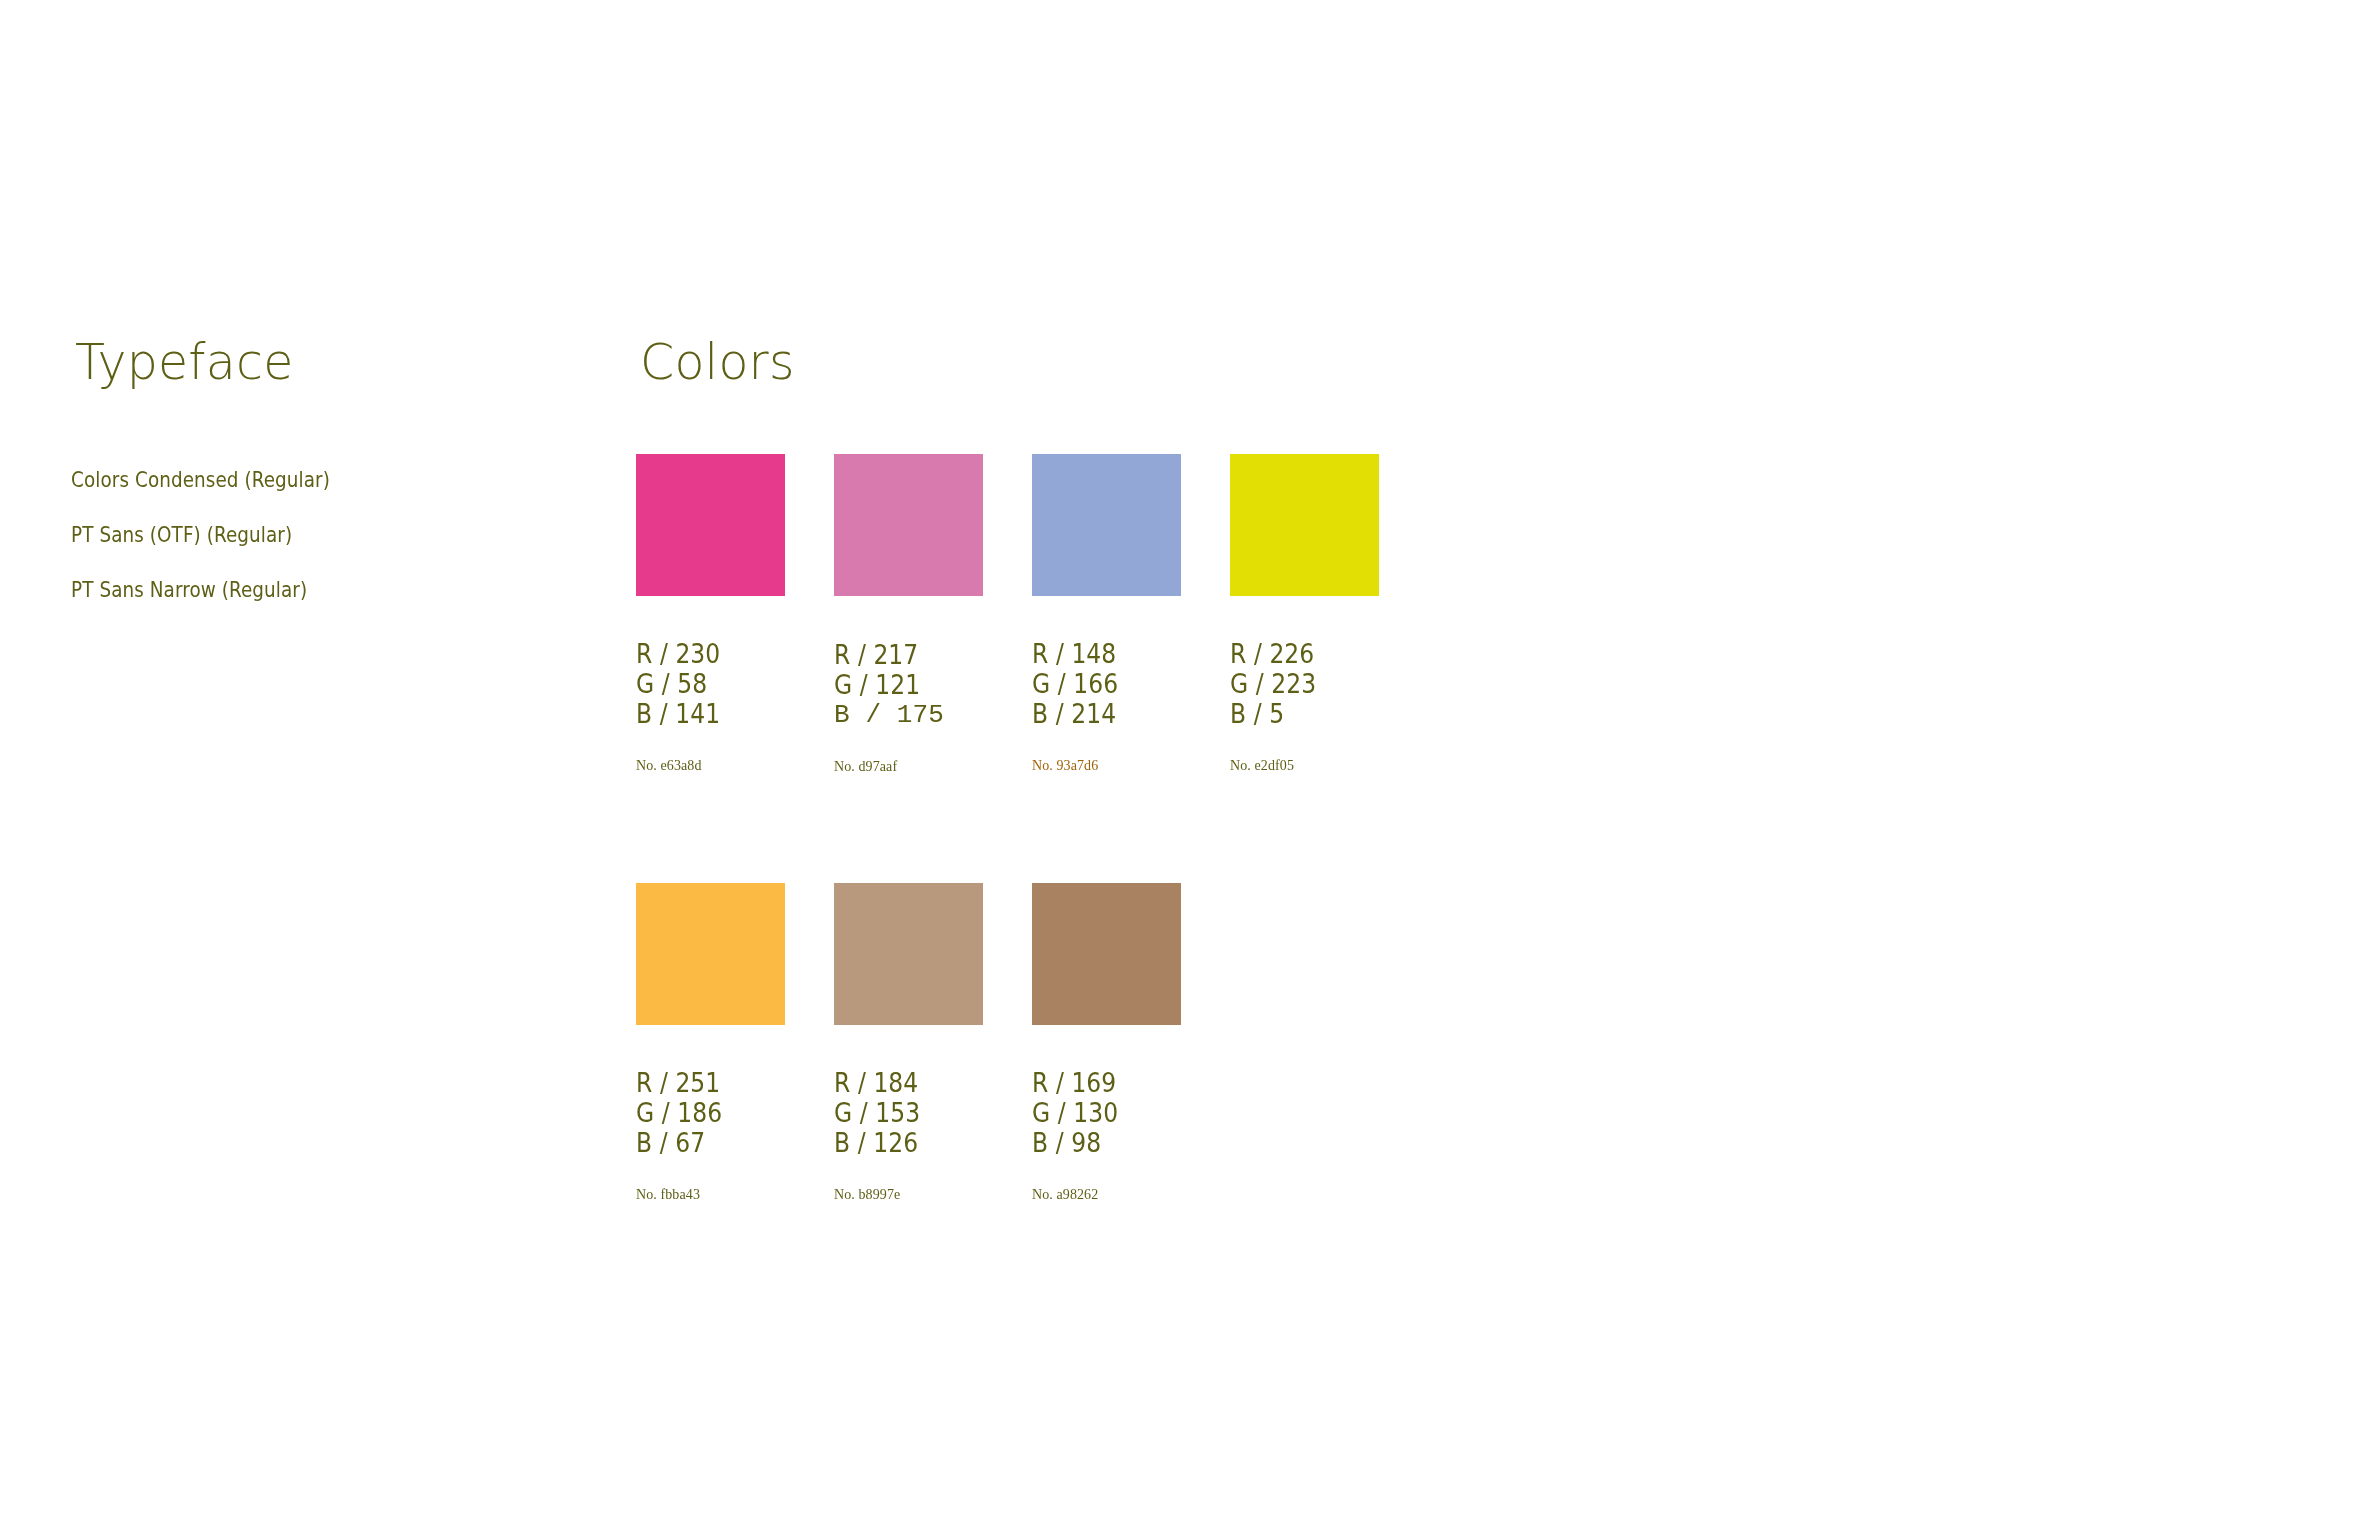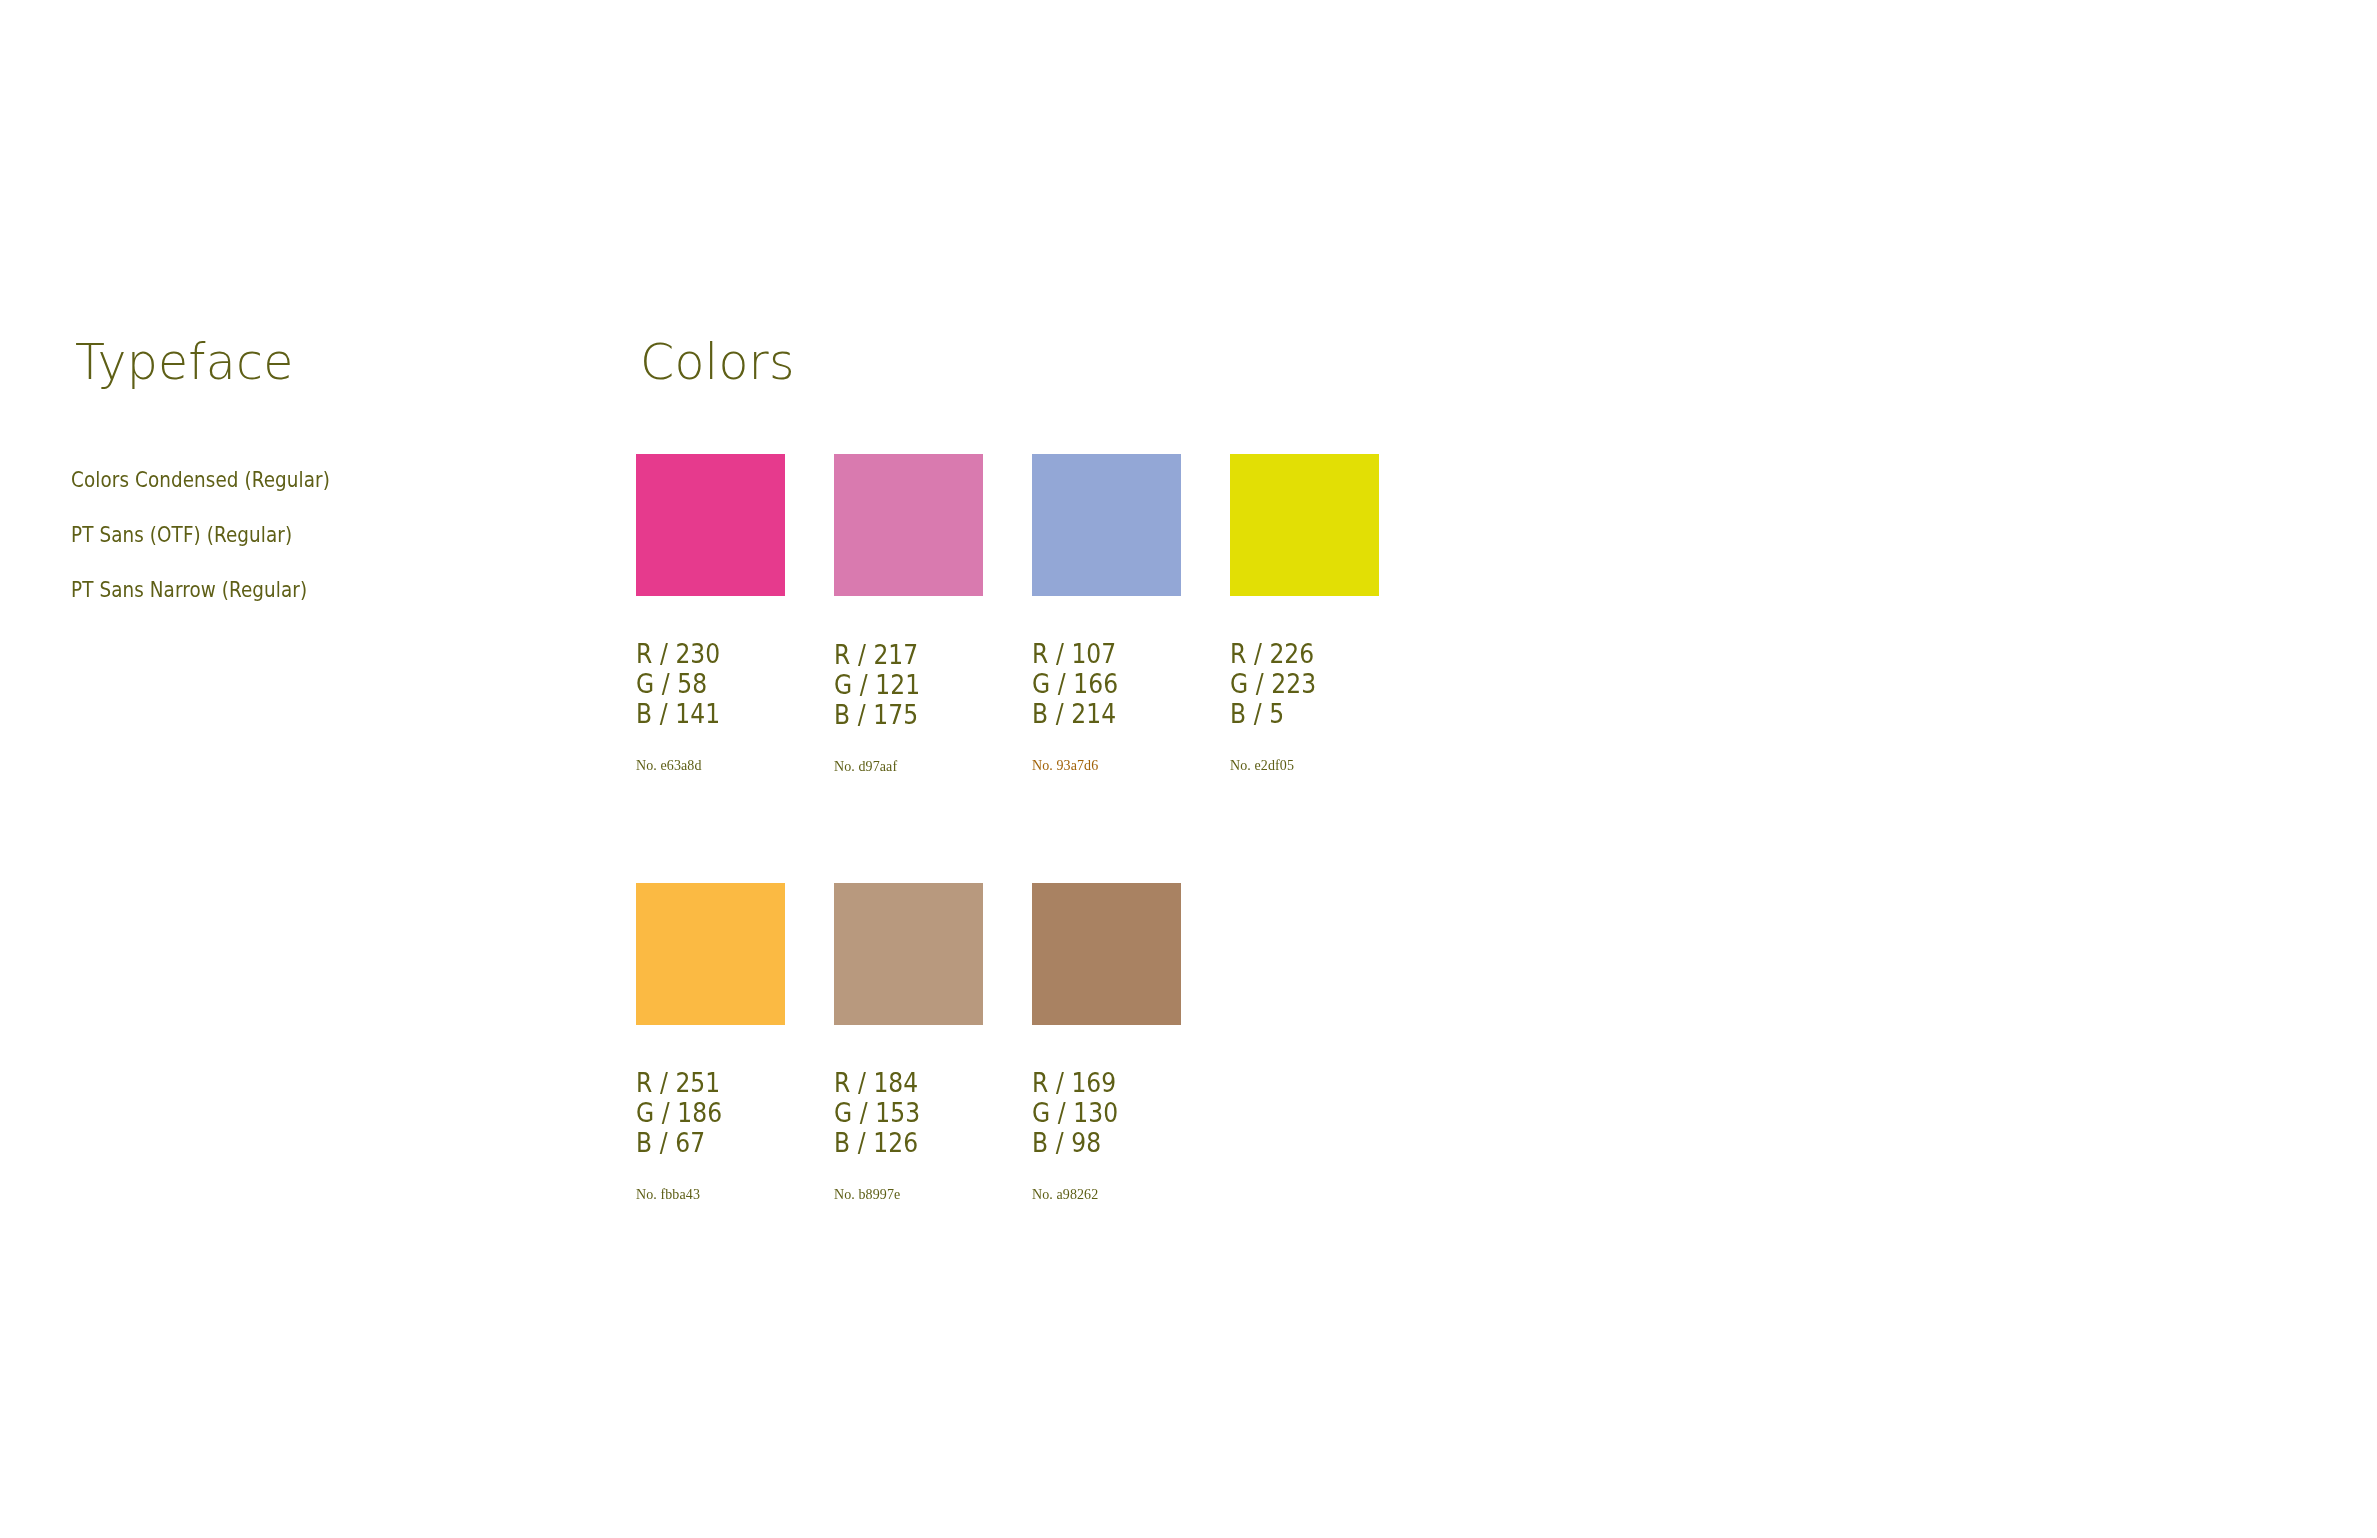--- a/index.html
+++ b/index.html
@@ -151,29 +151,29 @@
             <div style="color: rgb(94, 95, 22);">B / 141</div>
           </div>
           <div class="swatch-hex" style="color: rgb(94, 95, 22);">No. e63a8d</div>
         </div>
 
         <div class="swatch-cell">
           <span class="swatch-chip" style="background-color: rgb(217, 122, 175);"></span>
           <div class="swatch-rgb" style="color: rgb(94, 95, 22);">
             <div style="color: rgb(94, 95, 22); margin-top: 44px;">R / 217</div>
             <div style="color: rgb(94, 95, 22);">G / 121</div>
-            <div style="color: rgb(94, 95, 22);">B / 175</div>
+            <div style="color: rgb(94, 95, 22); font-family: Liberation Mono, monospace;">B / 175</div>
           </div>
           <div class="swatch-hex" style="color: rgb(94, 95, 22);">No. d97aaf</div>
         </div>
 
         <div class="swatch-cell">
           <span class="swatch-chip" style="background-color: rgb(147, 167, 214);"></span>
           <div class="swatch-rgb" style="color: rgb(94, 95, 22);">
-            <div style="color: rgb(94, 95, 22);">R / 107</div>
+            <div style="color: rgb(94, 95, 22);">R / 148</div>
             <div style="color: rgb(94, 95, 22);">G / 166</div>
             <div style="color: rgb(94, 95, 22);">B / 214</div>
           </div>
           <div class="swatch-hex" style="color: #a16207;">No. 93a7d6</div>
         </div>
 
         <div class="swatch-cell">
           <span class="swatch-chip" style="background-color: rgb(226, 223, 5);"></span>
           <div class="swatch-rgb" style="color: rgb(94, 95, 22);">
             <div style="color: rgb(94, 95, 22);">R / 226</div>

